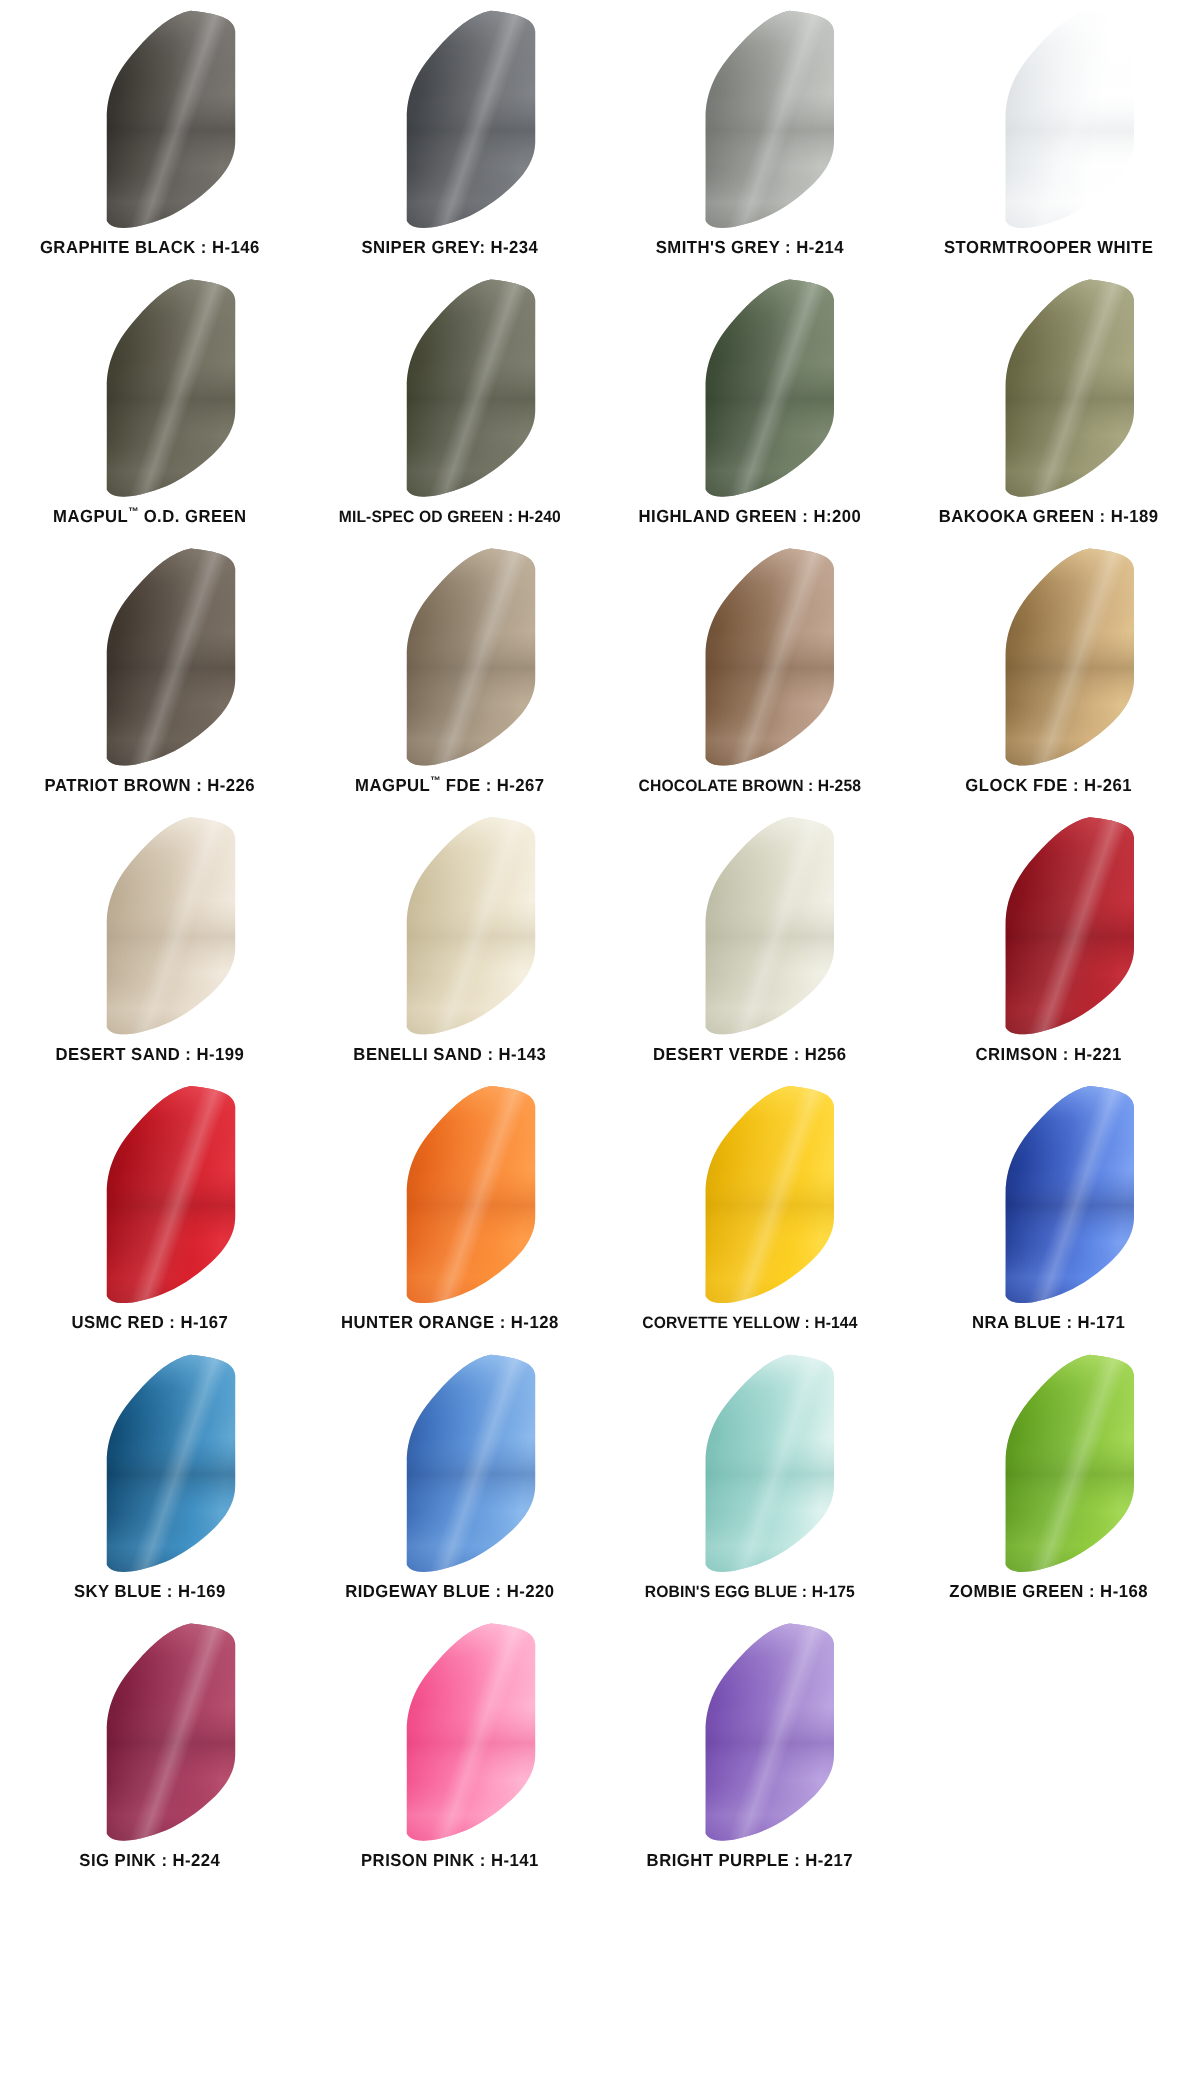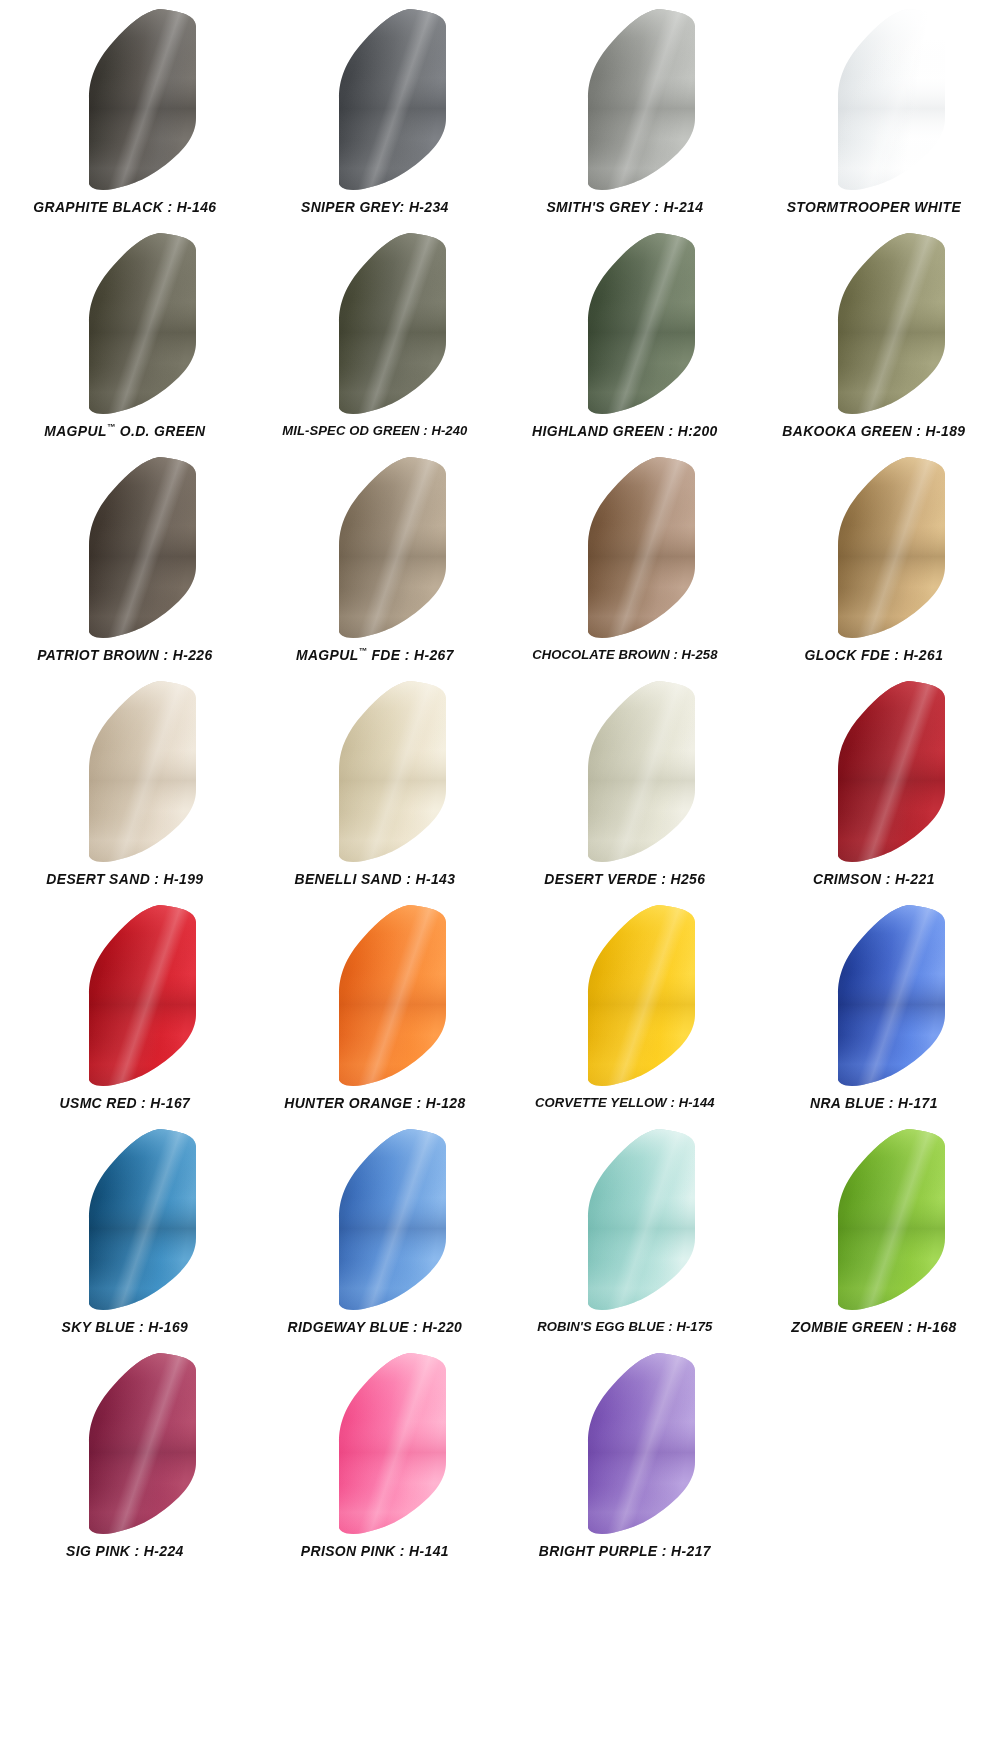--- a/index.html
+++ b/index.html
@@ -6,21 +6,20 @@
   body{
     width:999px;height:1750px;background:#ffffff;
     font-family:"Liberation Sans",sans-serif;
     overflow:hidden;
   }
   .chart{
     width:999px;height:1750px;
     display:flex;flex-direction:column;
     box-sizing:border-box;
     padding:4px 0 0 0;
-    font-style:italic;
   }
   .row{
     display:flex;
     flex-direction:row;
     width:999px;
     height:224px;
     flex:0 0 auto;
   }
   .cell{
     width:249.75px;

